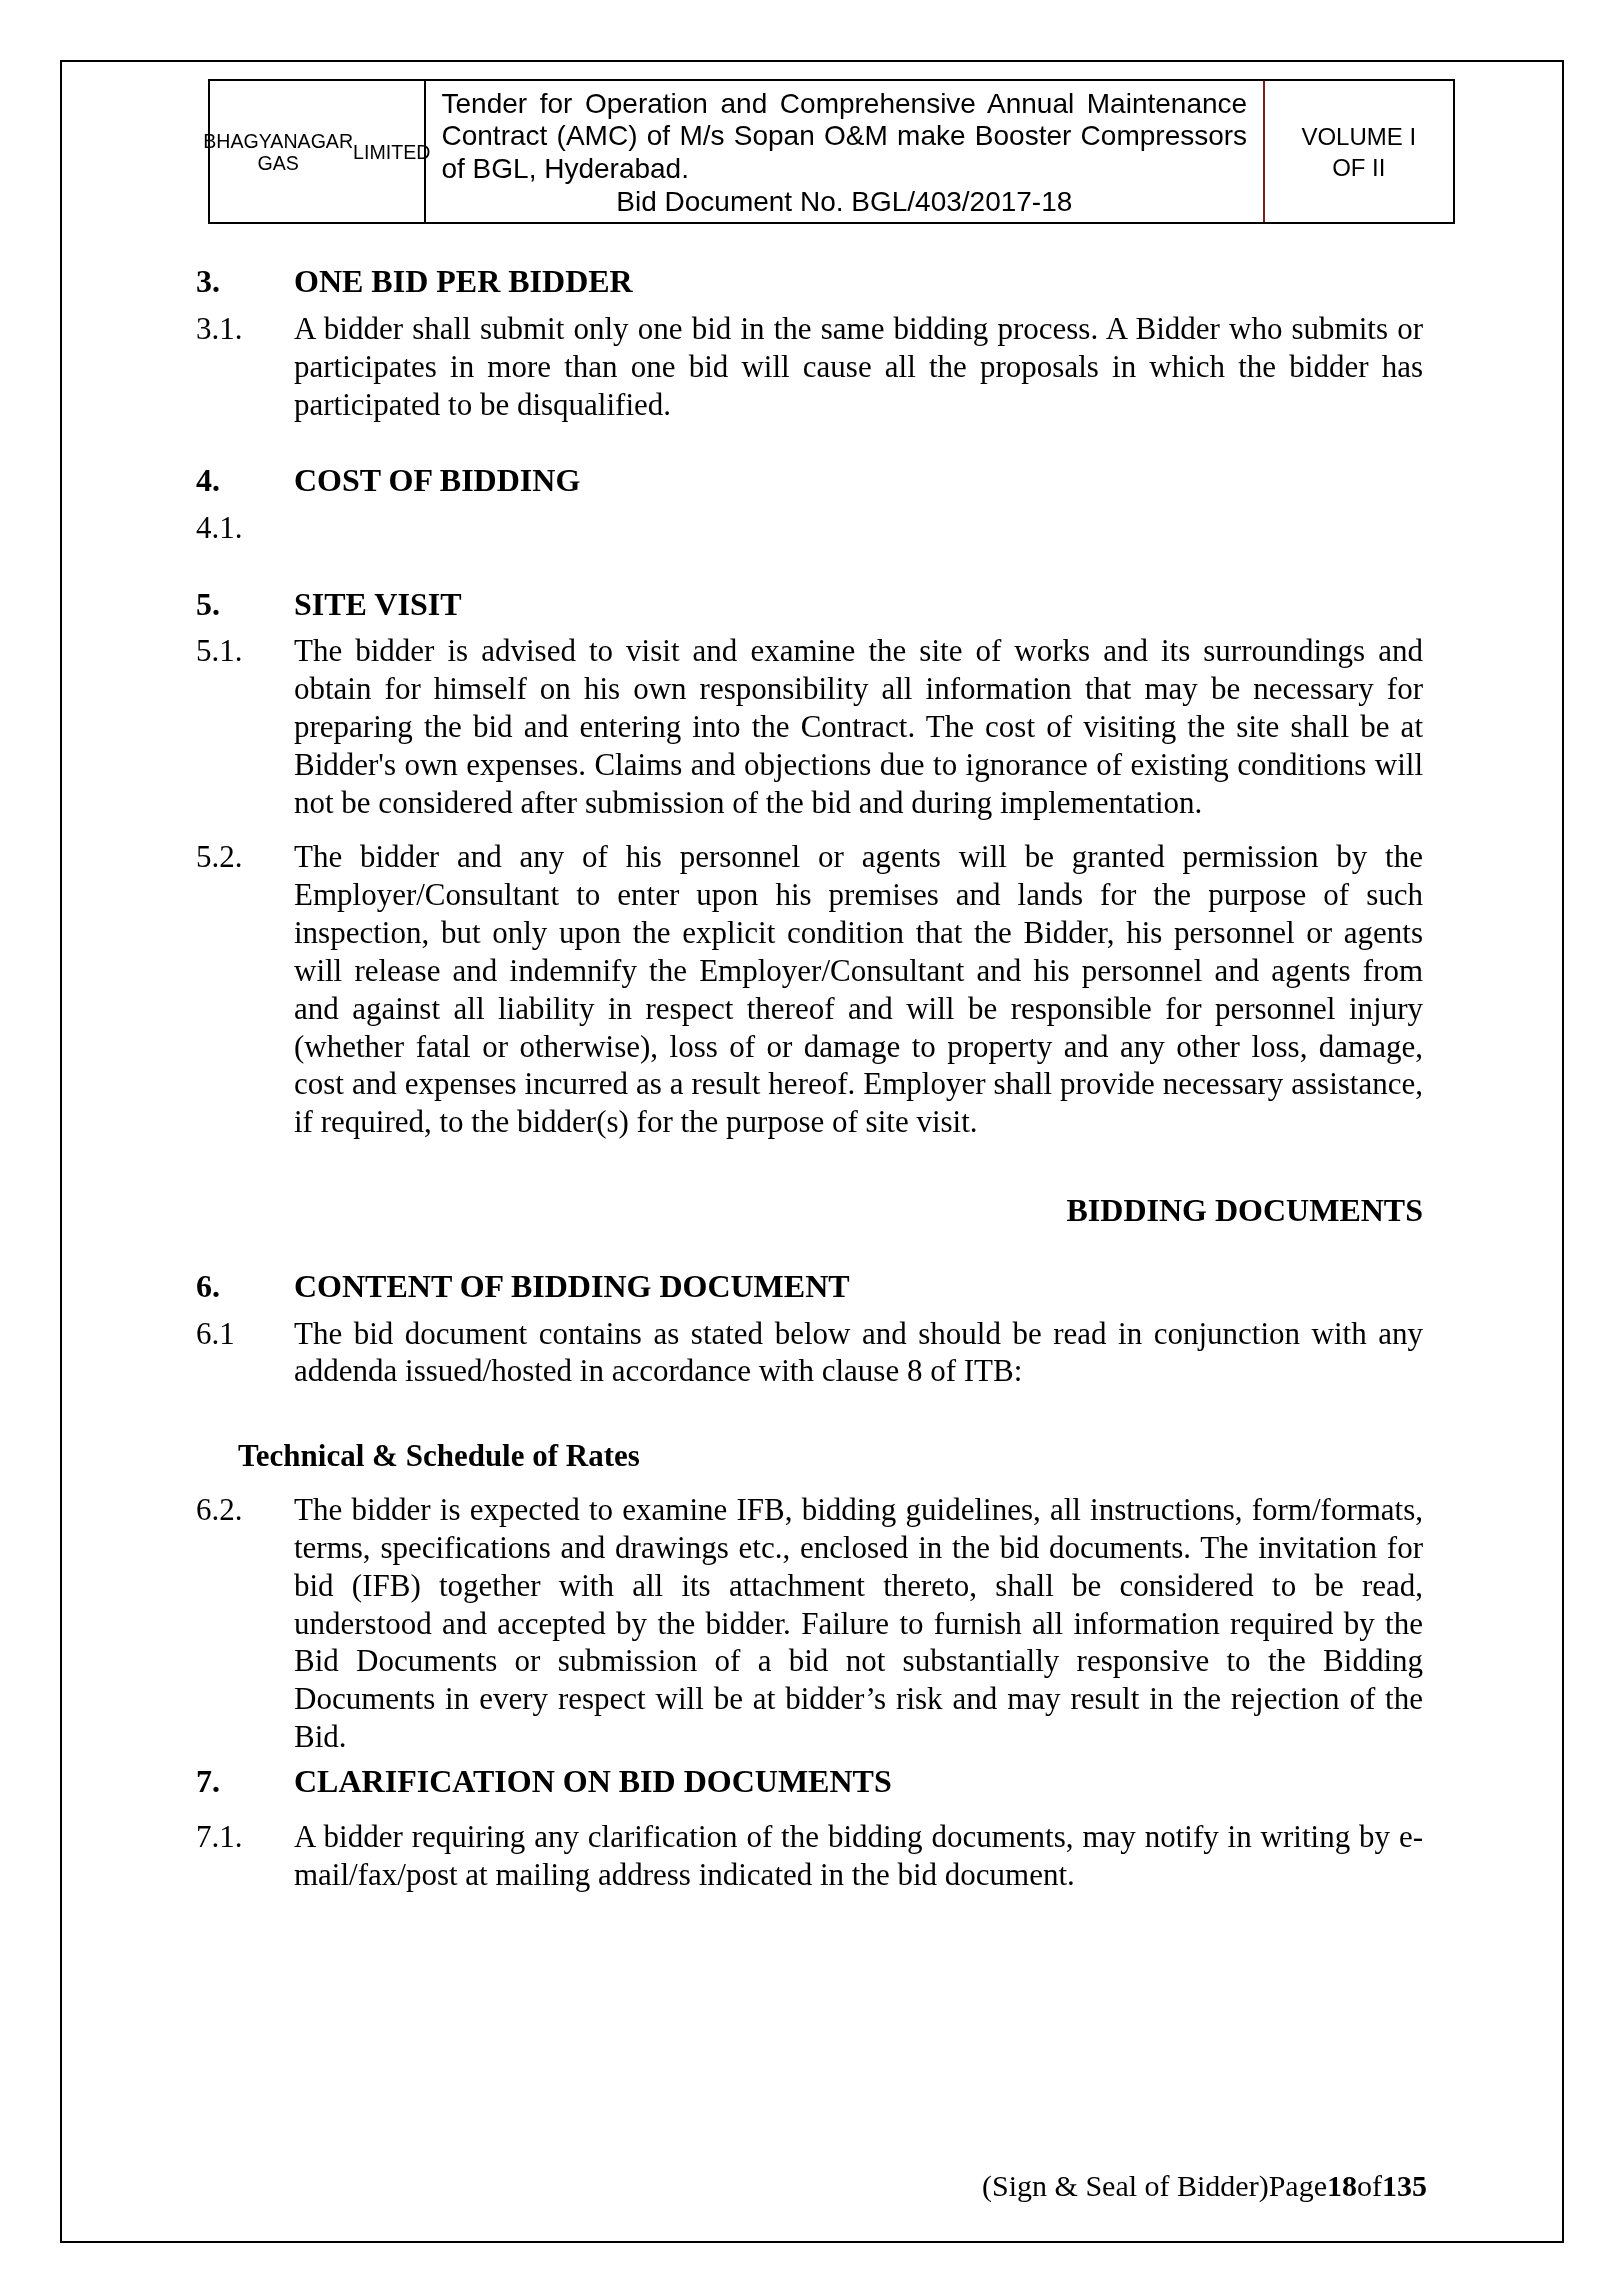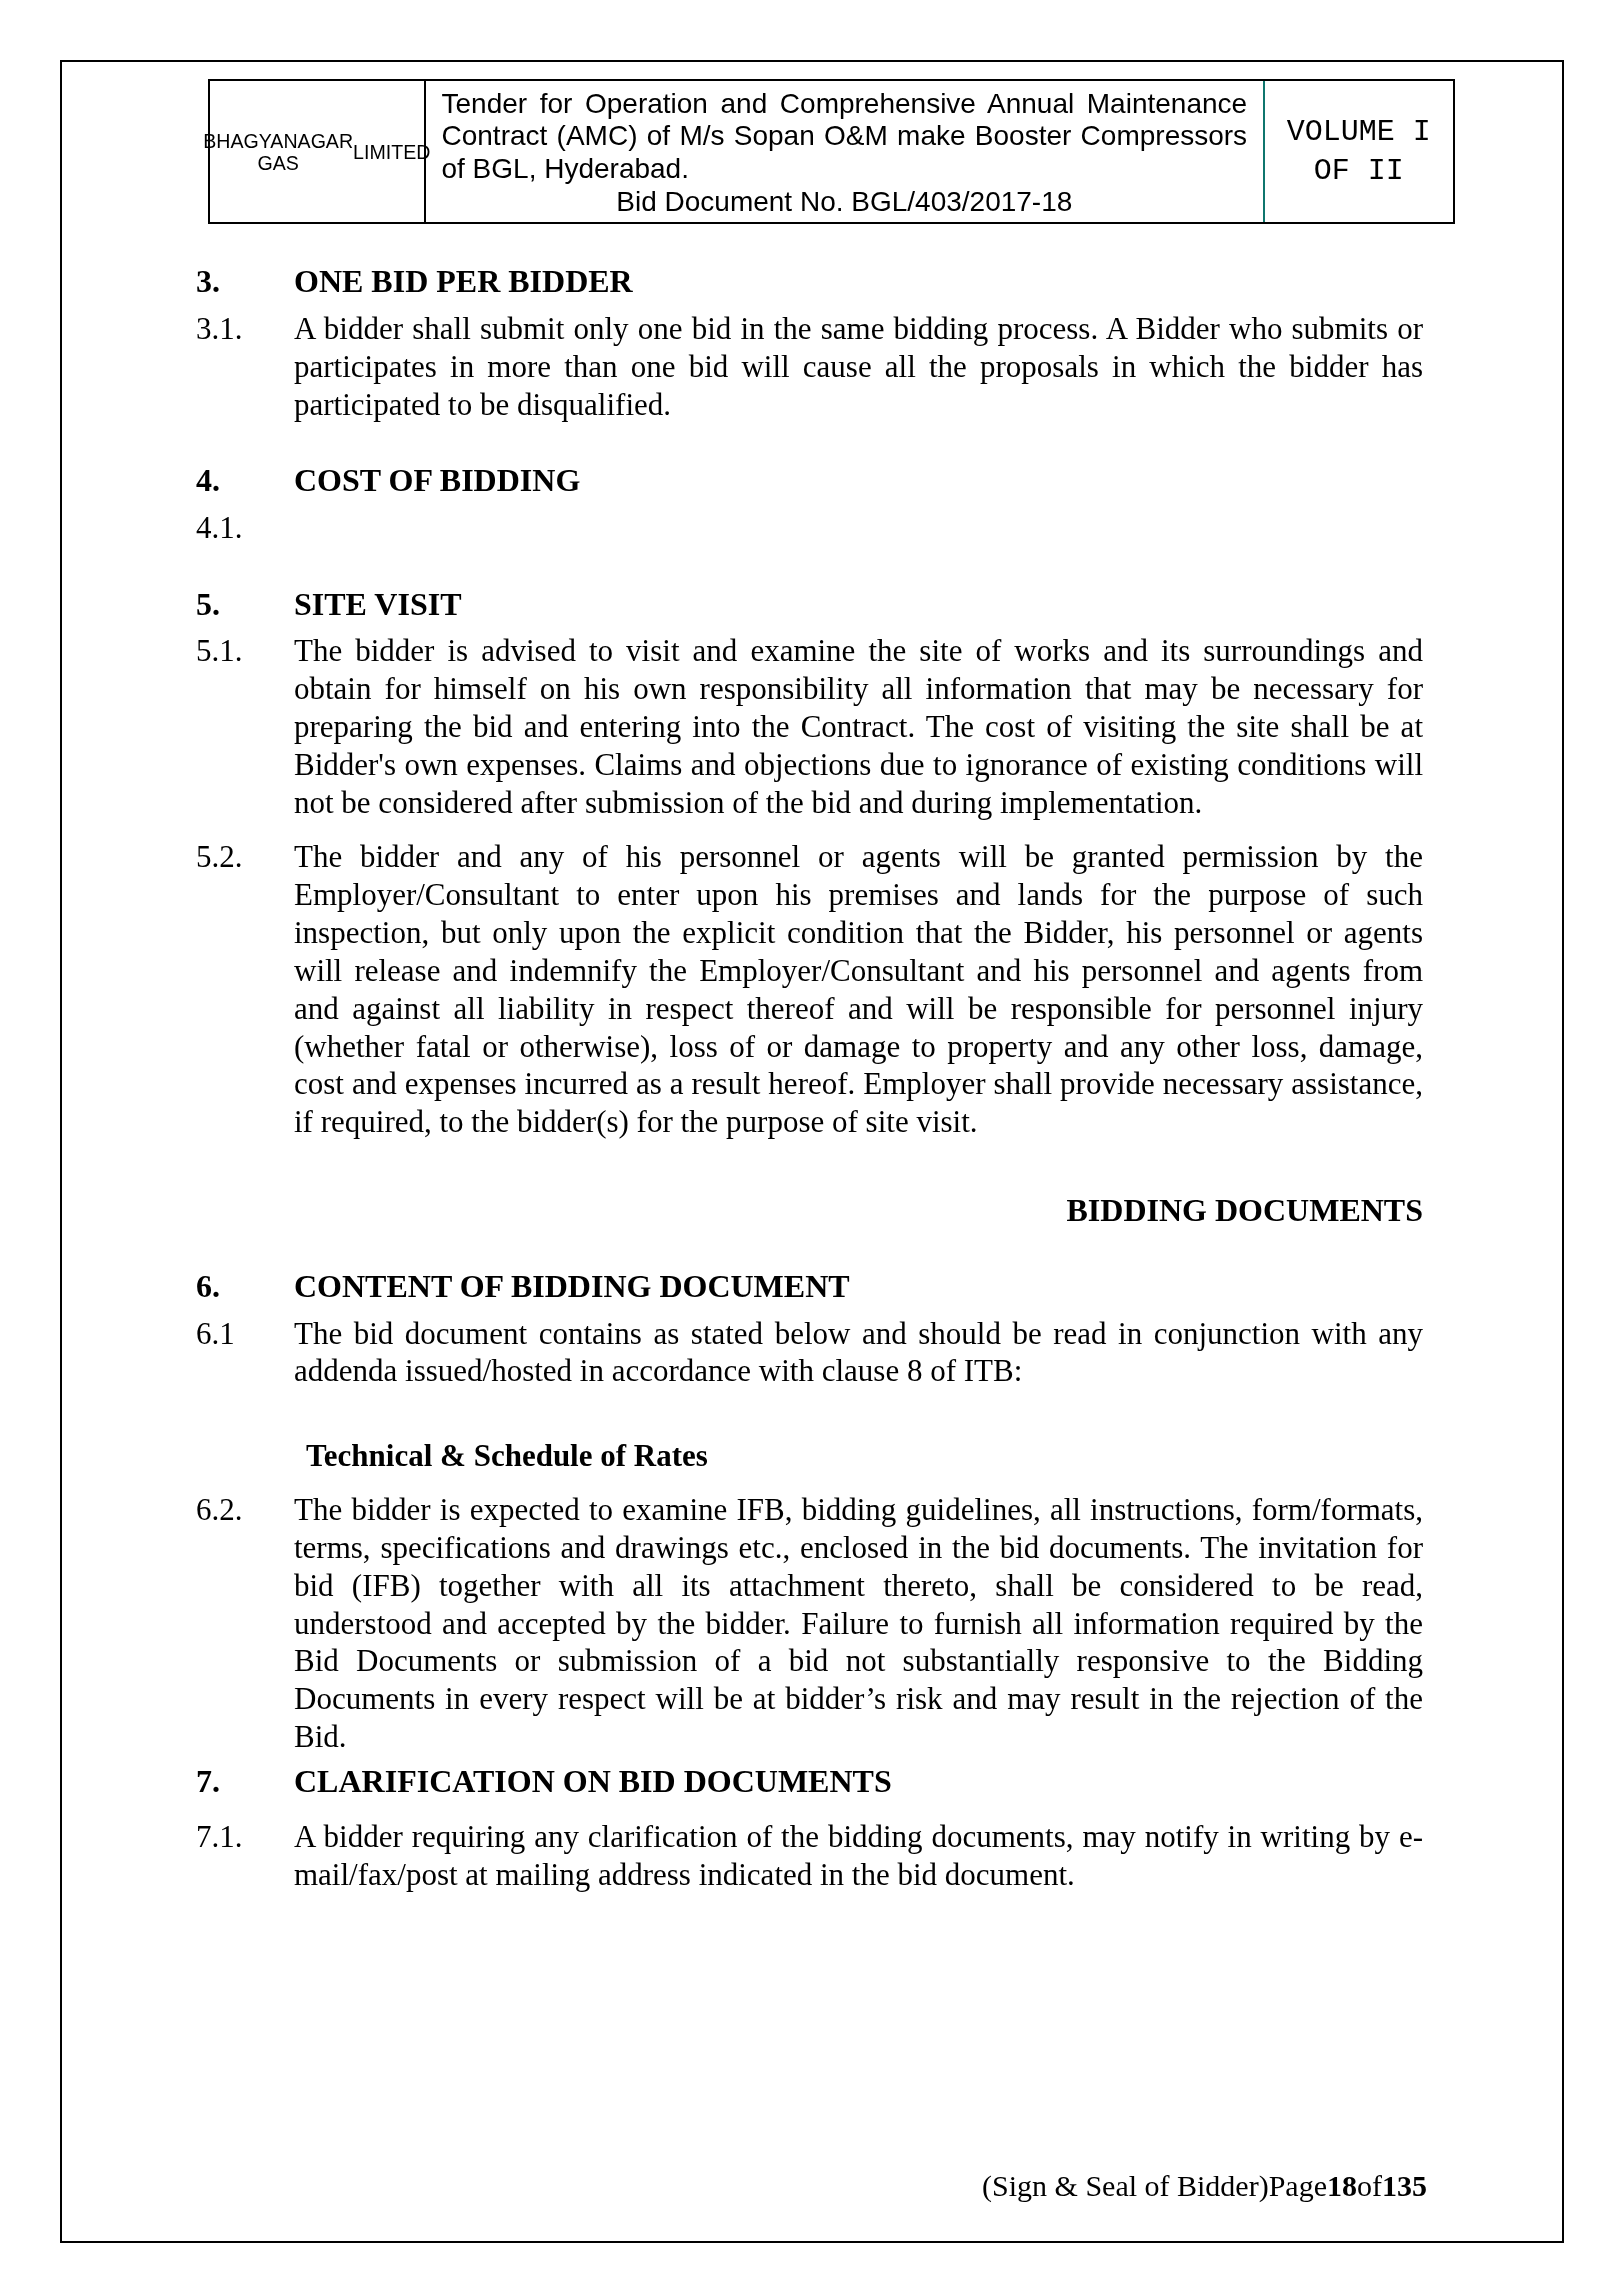--- a/index.html
+++ b/index.html
@@ -46,25 +46,25 @@
   .cell-title {
     flex:1; box-sizing:border-box;
     padding:6.5px 15.7px 3.9px 15.7px;
     font-family:"Liberation Sans", sans-serif;
     font-size:28px; line-height:1.17;
   }
   .title-just { text-align:justify; }
   .bid-no { text-align:center; }
   .cell-volume {
     width:190px; box-sizing:border-box;
-    border-left:2px solid #0f766e;
+    border-left:2px solid #7f1d1d;
     display:flex; flex-direction:column;
     align-items:center; justify-content:center;
-    font-family:Liberation Mono, monospace;
-    font-size:30px; line-height:1.3;
+    font-family:Liberation Sans, sans-serif;
+    font-size:24px; line-height:1.3;
     text-align:center;
   }
   
   .section { margin-top:38px; }
   .sec-head {
     display:flex;
     font-weight:bold;
     font-size:32px; line-height:1.2;
   }
   .sec-head .num { width:98px; flex-shrink:0; }
@@ -78,21 +78,21 @@
   .para.gap-top { margin-top:17px; }
   .center-heading {
     margin-top:51px;
     width:1227px;
     text-align:right;
     font-weight:bold;
     font-size:32px;
   }
   .sub-heading {
     margin-top:48px;
-    margin-left:110px;
+    margin-left:42px;
     font-weight:bold;
     font-size:31px;
   }
   .section.tight { margin-top:6.5px; }
   
   .footer {
     position:absolute;
     left:212px; right:196px; bottom:92px;
     display:flex; justify-content:flex-end;
     font-size:30px;

